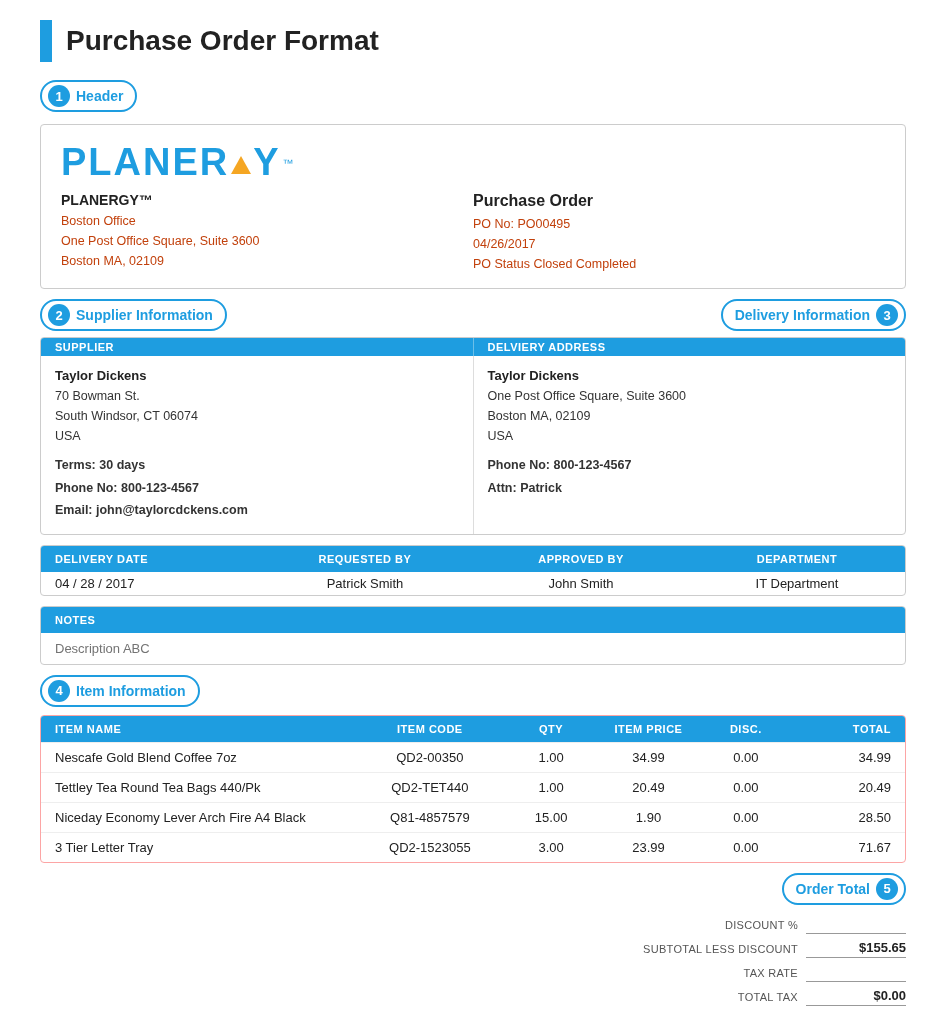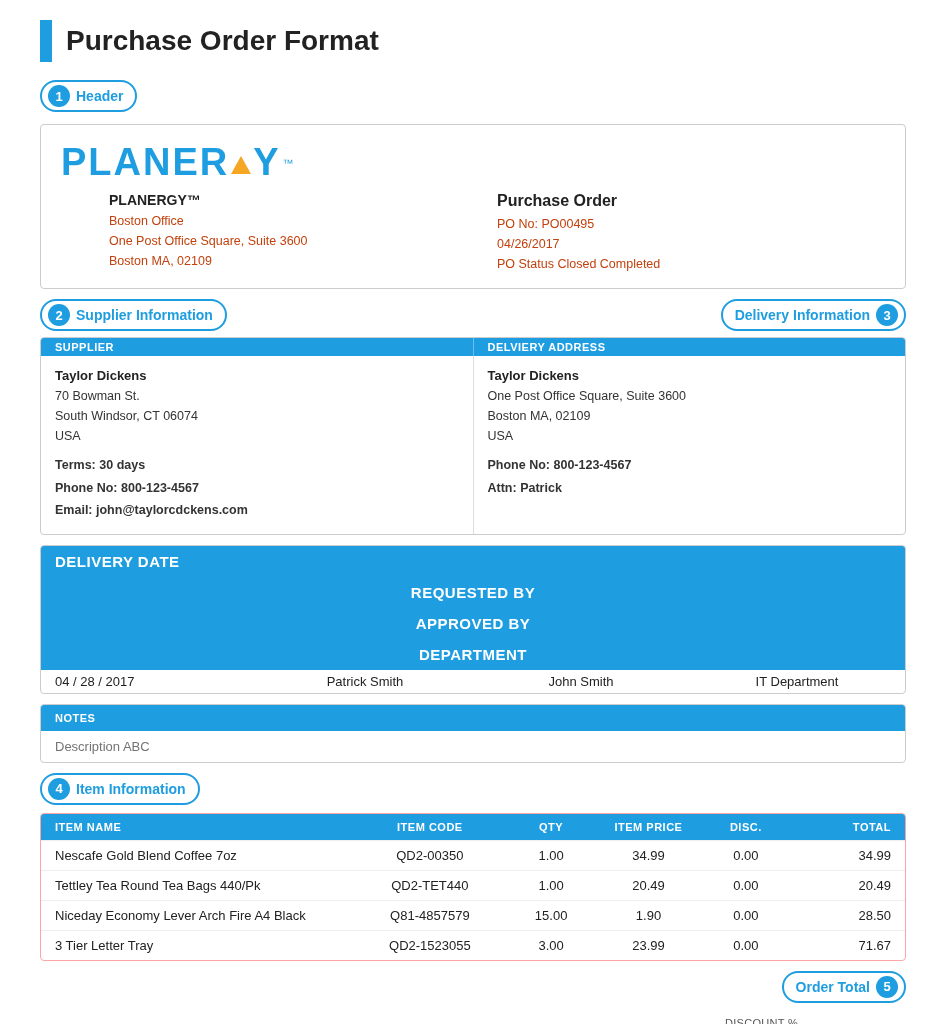--- a/index.html
+++ b/index.html
@@ -83,21 +83,20 @@
     .logo-tm {
       font-size: 11px;
       font-weight: 400;
       vertical-align: super;
       color: #1e9de0;
       margin-left: 2px;
     }
     .header-columns {
       display: flex;
       gap: 0;
-      margin-left: 48px;
     }
     .header-left {
       flex: 1;
     }
     .header-right {
       flex: 1;
     }
     .company-name {
       font-weight: 700;
       font-size: 14px;
@@ -180,24 +179,23 @@
     .delivery-meta-table {
       border: 1px solid #ccc;
       border-radius: 4px;
       overflow: hidden;
       margin-bottom: 10px;
     }
     .delivery-meta-header {
       background: #1e9de0;
       color: #fff;
       display: flex;
-      font-size: 15px;
+      font-size: 11px;
       font-weight: 700;
       letter-spacing: 0.5px;
-      flex-direction: column;
     }
     .delivery-meta-header-cell {
       flex: 1;
       padding: 7px 14px;
       text-align: center;
     }
     .delivery-meta-header-cell:first-child {
       text-align: left;
     }
     .delivery-meta-row {
@@ -491,20 +489,24 @@
         <span>Order Total</span>
         <span class="badge-num">5</span>
       </div>
     </div>
     <div class="totals-grid">
       <div class="total-row">
         <span class="total-label">DISCOUNT %</span>
         <span class="total-value empty">&nbsp;</span>
       </div>
       <div class="total-row">
+        <span class="total-label">SUBTOTAL LESS DISCOUNT</span>
+        <span class="total-value">$155.65</span>
+      </div>
+      <div class="total-row">
         <span class="total-label">TAX RATE</span>
         <span class="total-value empty">&nbsp;</span>
       </div>
       <div class="total-row">
         <span class="total-label">TOTAL TAX</span>
         <span class="total-value">$0.00</span>
       </div>
 
     </div>
   </div>

